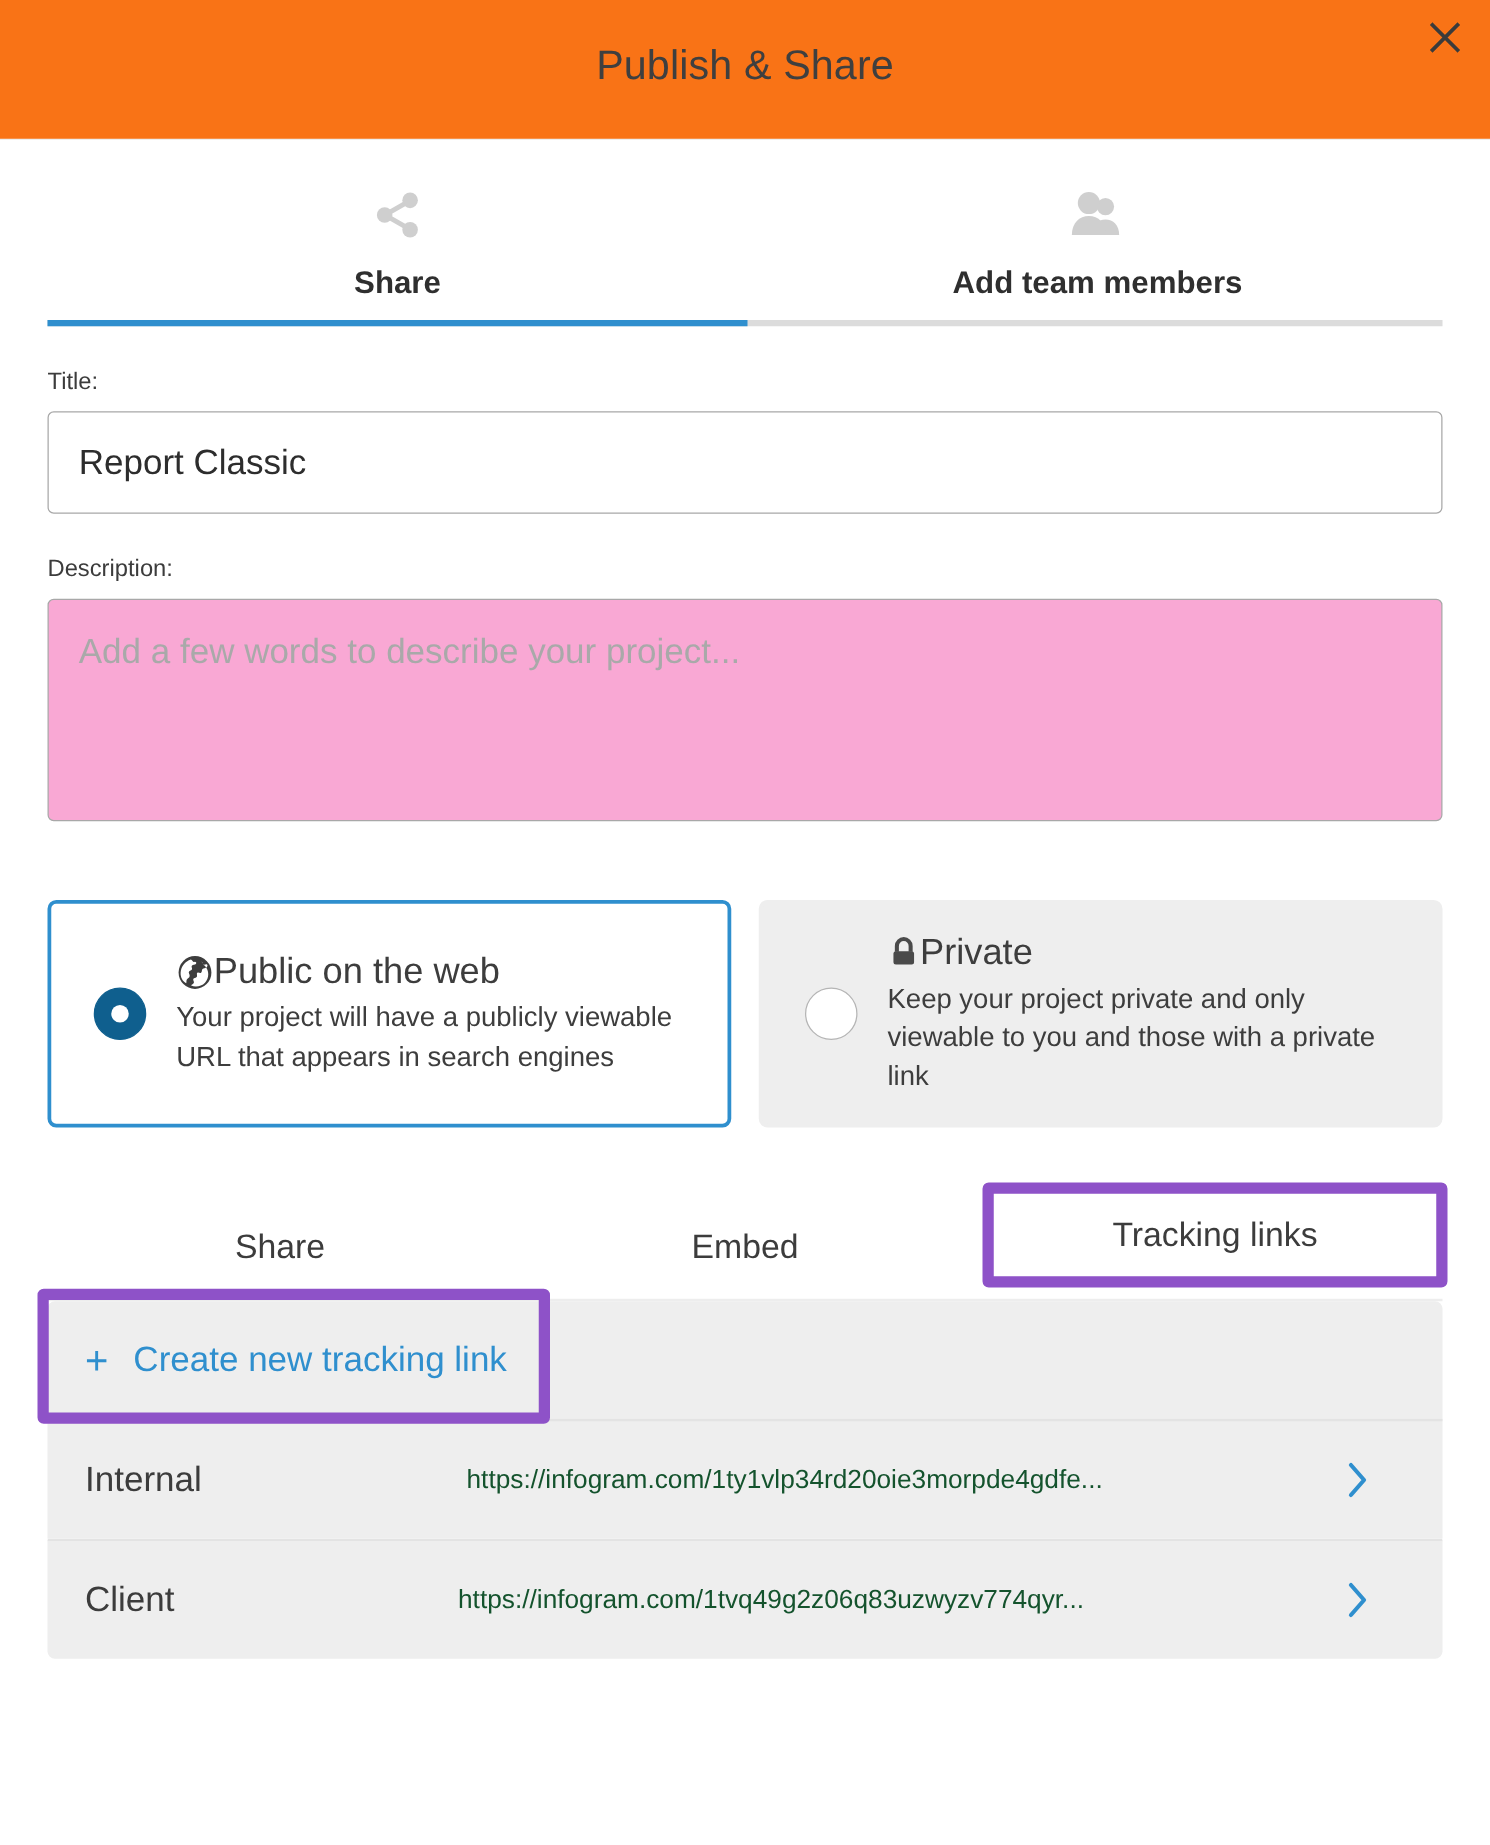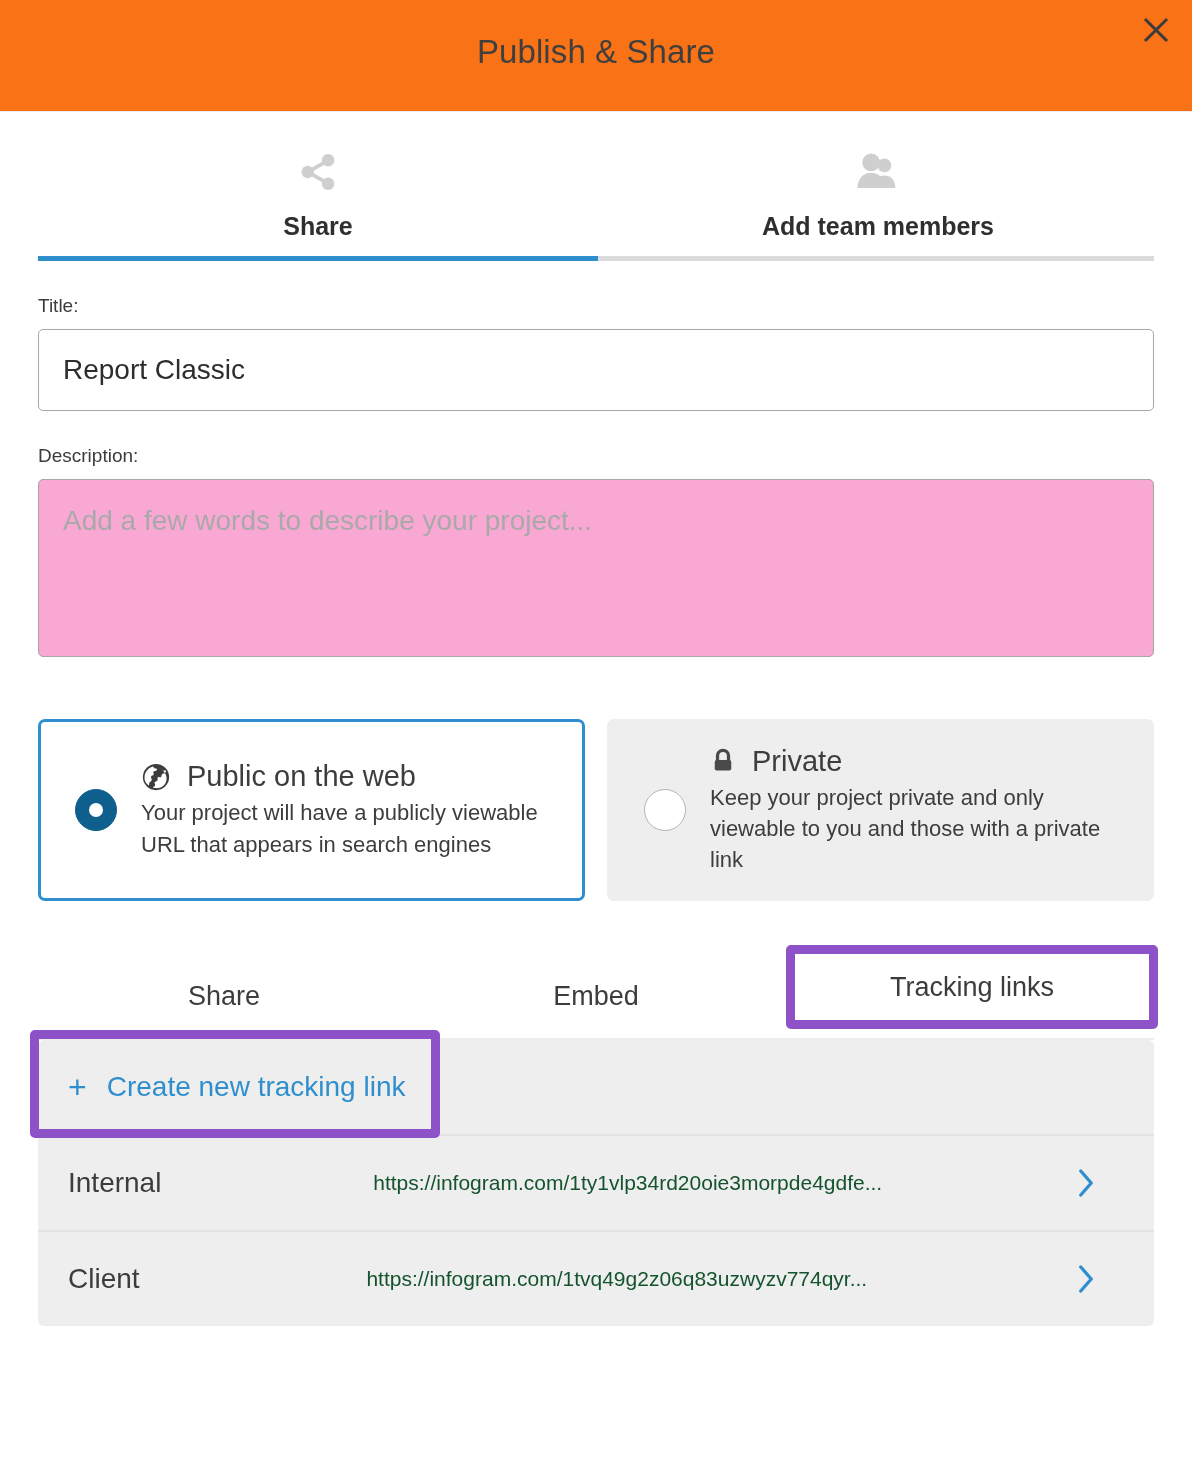--- a/index.html
+++ b/index.html
@@ -179,21 +179,20 @@
     background: #ffffff;
   }
   .radio.off {
     background: #ffffff;
     border: 1px solid #b5b5b5;
   }
   .vis-body { flex: 1 1 auto; }
   .vis-head {
     display: flex;
     align-items: center;
-    gap: 16px;
     margin-bottom: 4px;
   }
   .vis-head .vis-name {
     font-size: 29px;
     color: #3d3d3d;
   }
   .vis-desc {
     font-size: 22px;
     line-height: 1.42;
     color: #3d3d3d;

